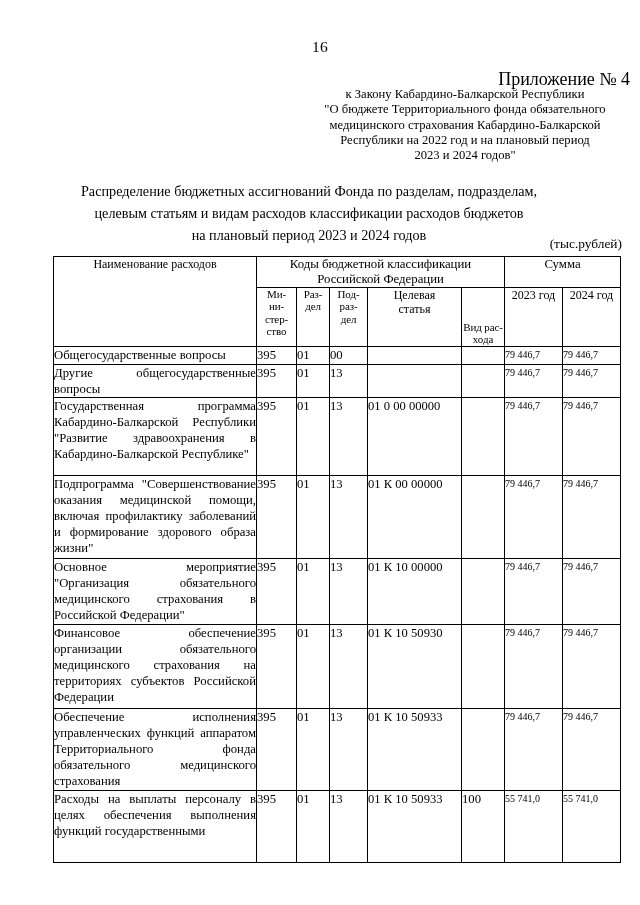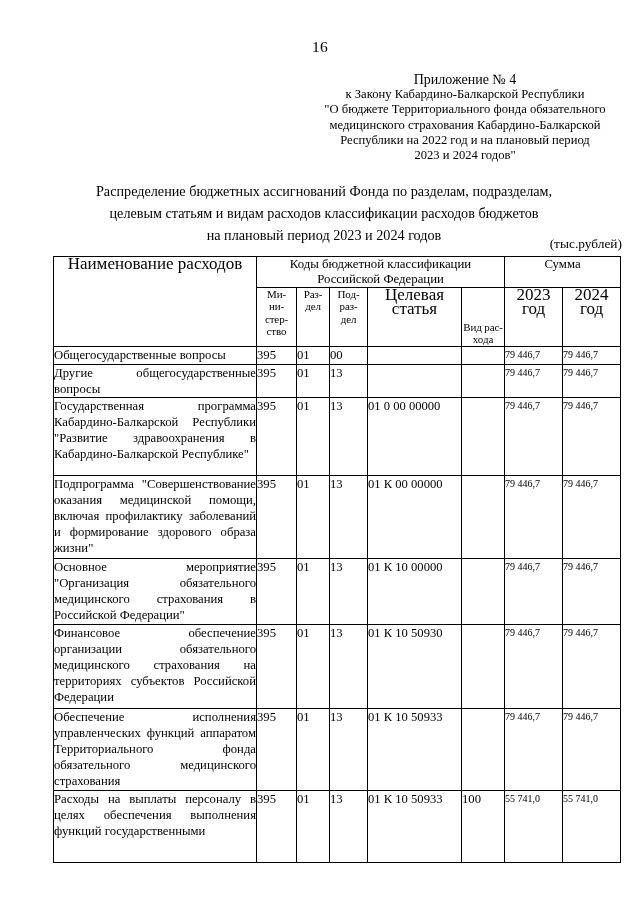--- a/index.html
+++ b/index.html
@@ -40,27 +40,27 @@
     left: 300px;
     width: 330px;
     text-align: center;
     font-size: 12.6px;
     line-height: 15.2px;
   }
   .appendix-block .ln {
     display: block;
     white-space: nowrap;
   }
-  .appendix-block .ln-1 { font-size: 14px; }
+  .appendix-block .ln-1 { font-size: 18px; text-align: right; }
 
   
   .doc-title {
     position: absolute;
     top: 180px;
-    left: 64px;
+    left: 49px;
     width: 520px;
     text-align: center;
     font-size: 14.2px;
     line-height: 22px;
   }
   .doc-title .tl { display: block; }
 
   
   .units-note {
     position: absolute;
@@ -84,21 +84,21 @@
   .budget-table td, .budget-table th {
     border: 1px solid #000000;
     padding: 0;
     vertical-align: top;
     font-weight: normal;
   }
 
   .hd {
     text-align: center;
     vertical-align: middle;
-    font-size: 17px;
+    font-size: 12px;
     line-height: 14.4px;
     padding: 2px 1px;
   }
   .hd-group {
     font-size: 12.8px;
     line-height: 15px;
   }
   .hd-narrow {
     font-size: 11px;
     line-height: 12.4px;

